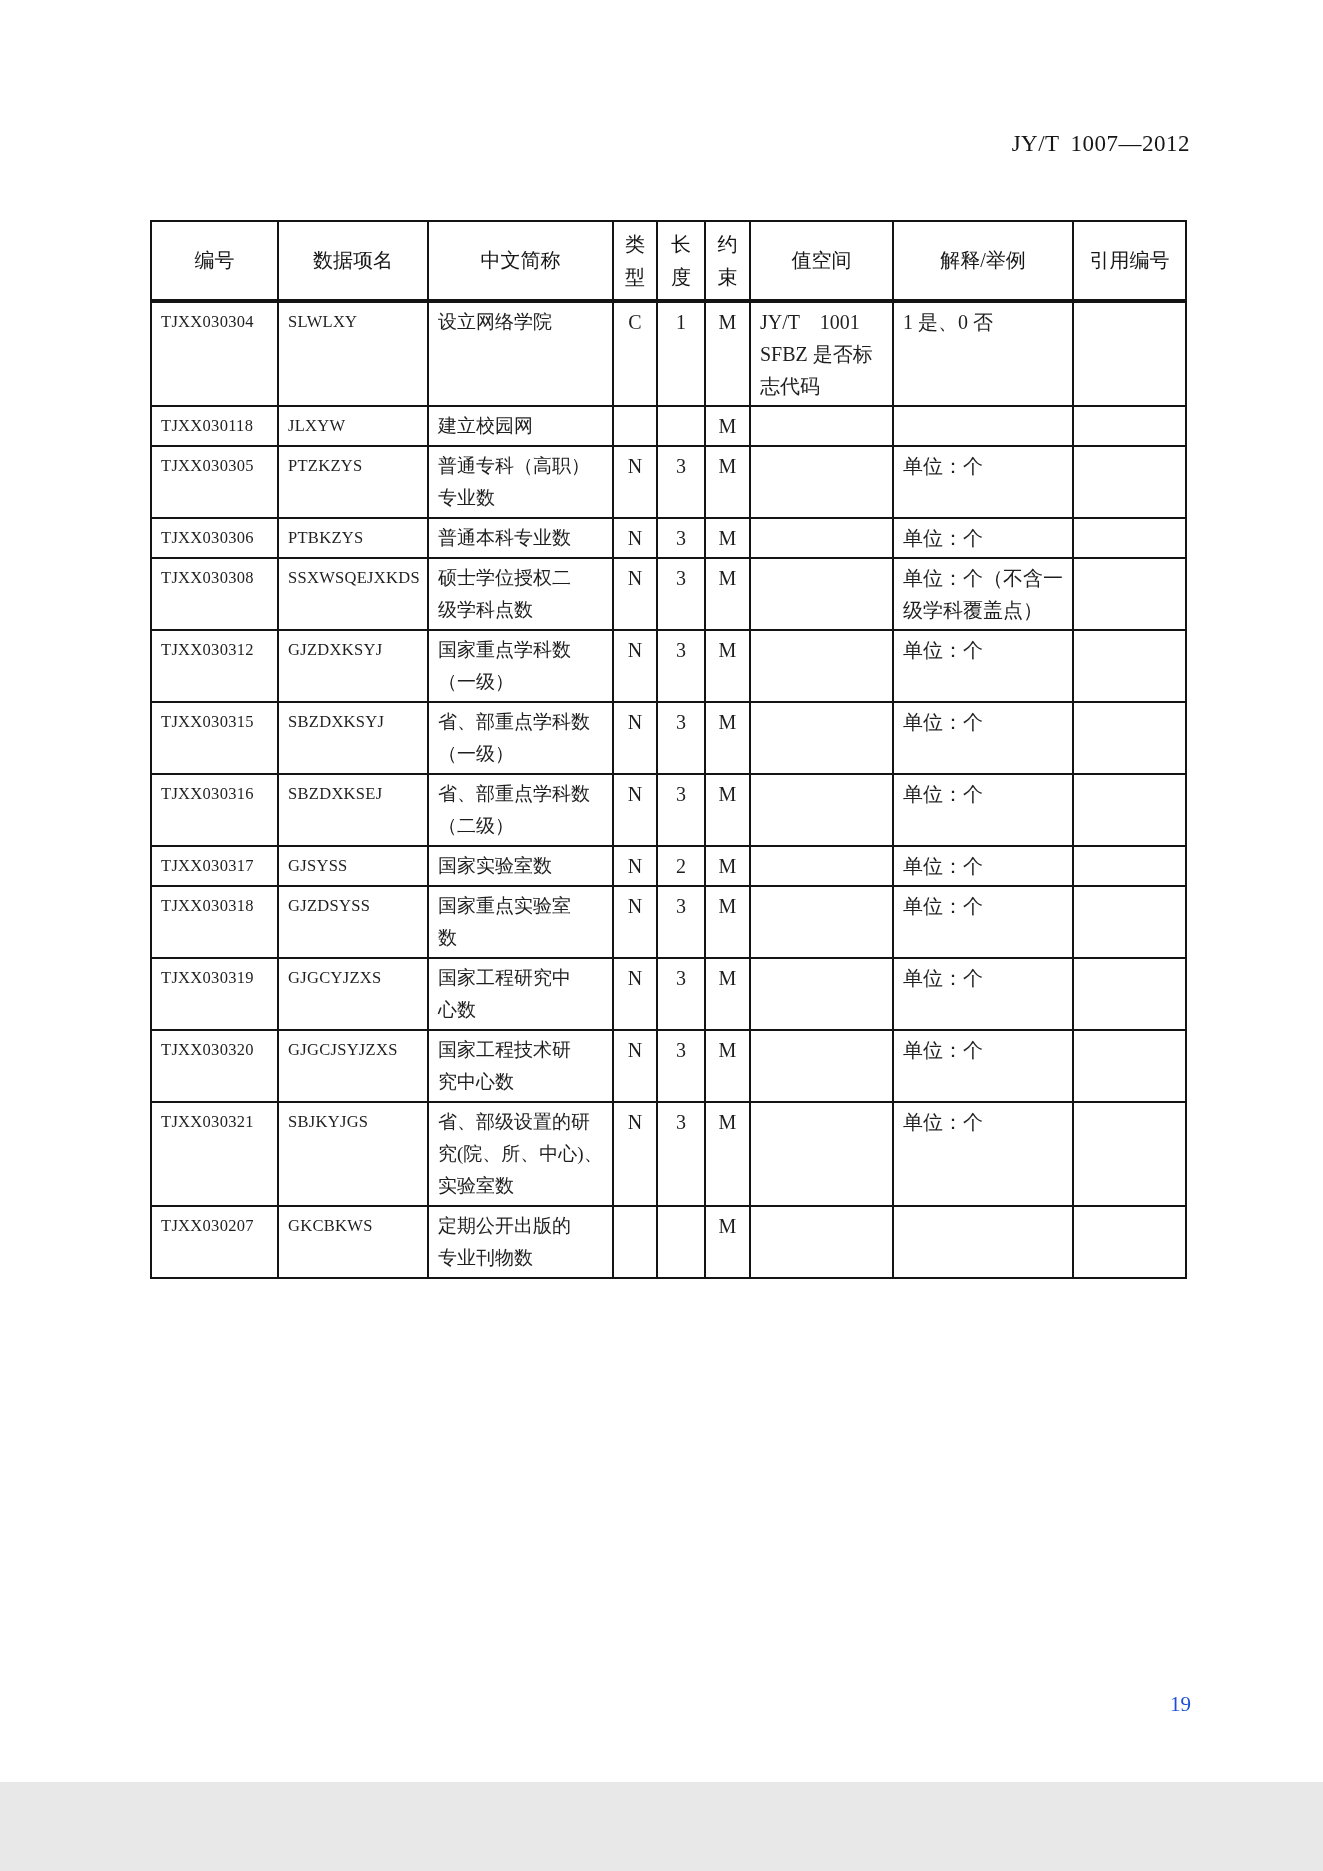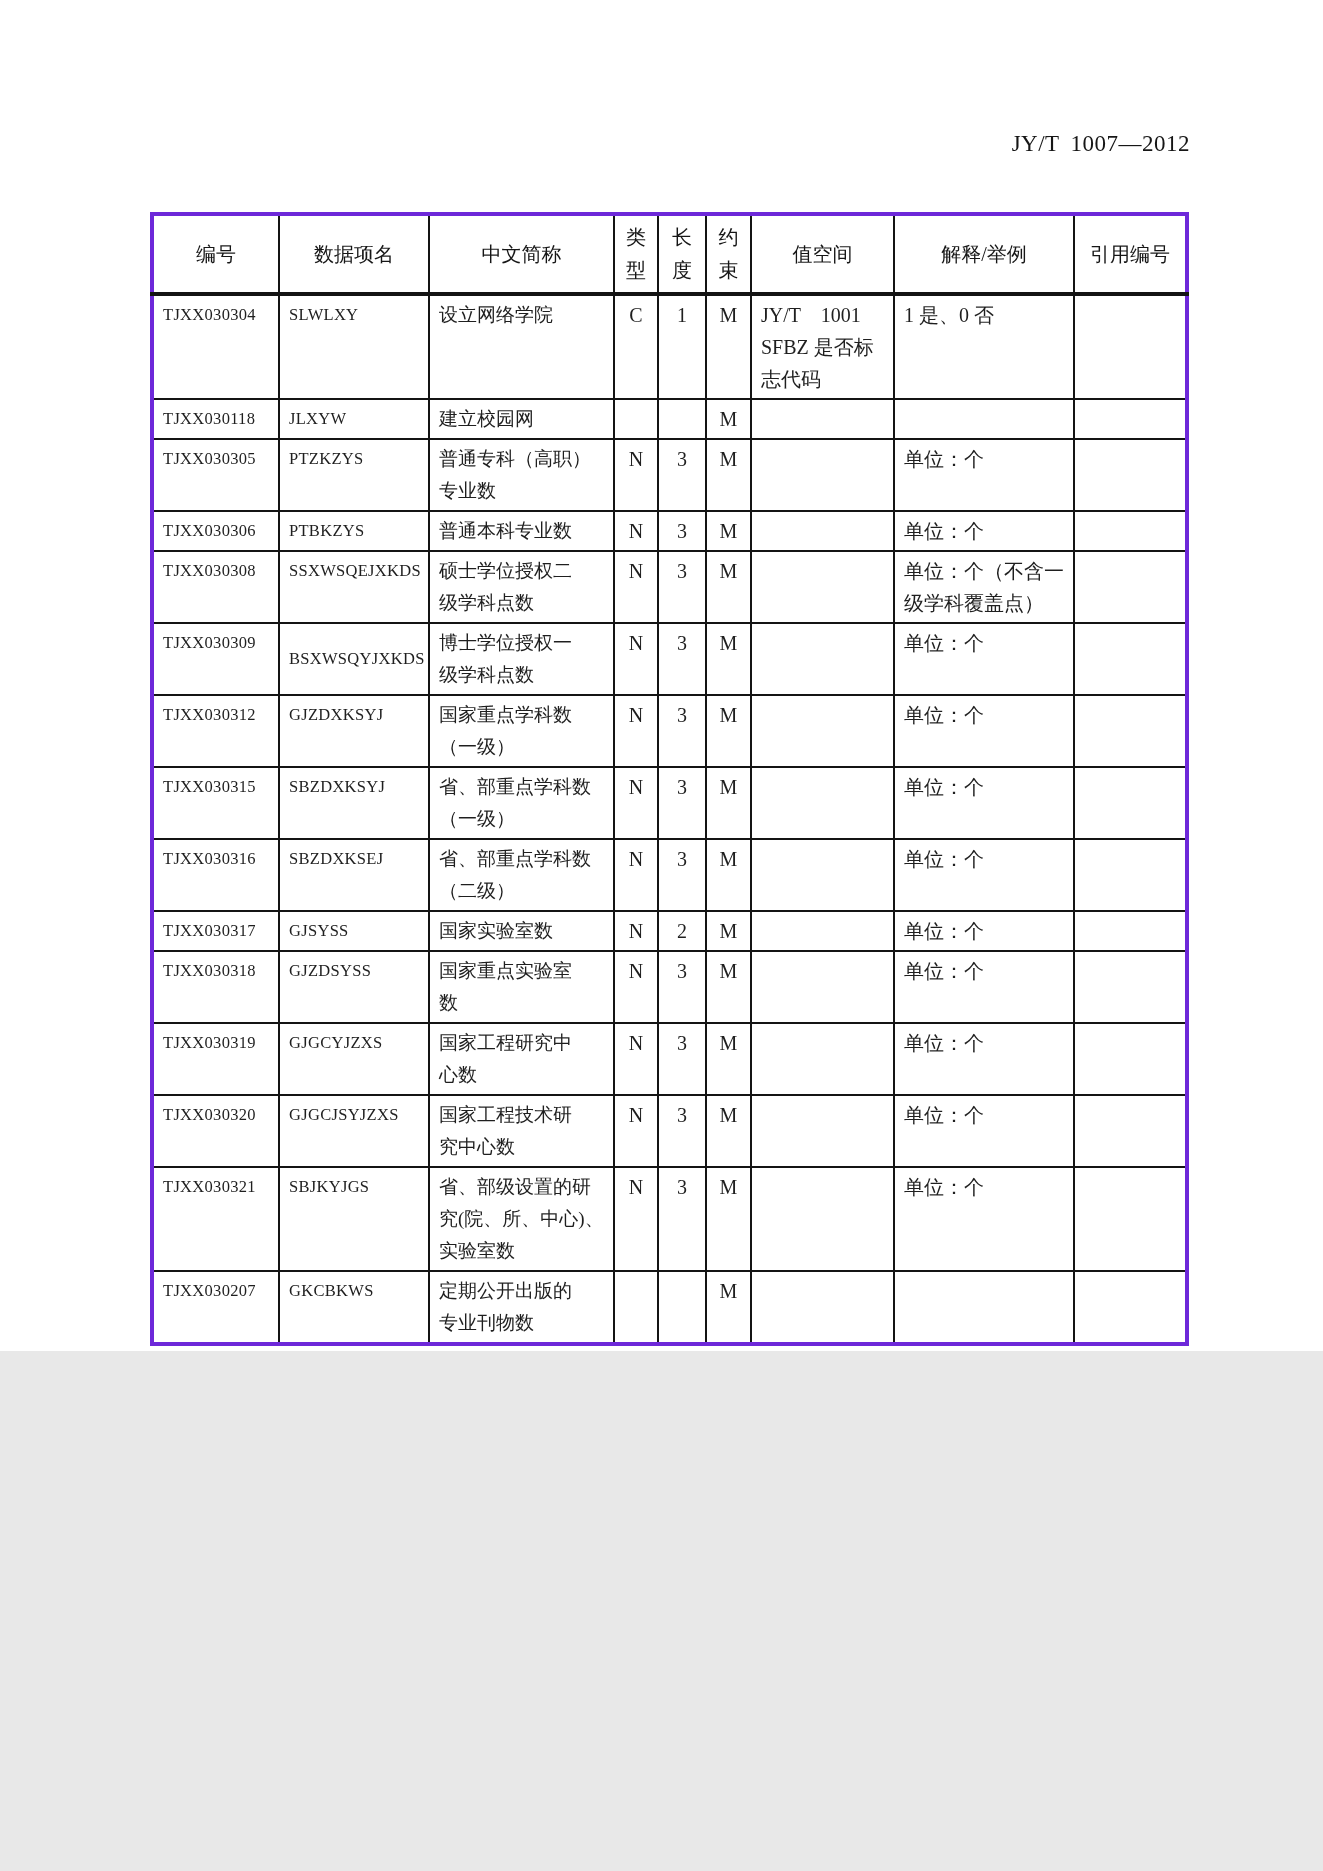--- a/index.html
+++ b/index.html
@@ -1,32 +1,32 @@
 <!DOCTYPE html>
 <html><head>
 <meta charset="utf-8">
 <style>
   html,body{margin:0;padding:0;background:#e8e8e8;}
   .page{
-    position:relative;width:1323px;height:1351px;background:#ffffff;
+    position:relative;width:1323px;height:1782px;background:#ffffff;
     font-family:"Liberation Serif","DejaVu Serif",serif;color:#1b1b1b;
     overflow:hidden;margin:0 auto;
   }
   .doc-code{
     position:absolute;top:131px;right:133px;
     font-size:23px;letter-spacing:.5px;word-spacing:5px;color:#161616;
   }
   .page-number{
     position:absolute;top:1692px;right:132px;
     font-size:21px;color:#1d4ed8;
   }
   table.dict{
-    position:absolute;left:150px;top:212px;width:1035px;
+    position:absolute;left:150px;top:220px;width:1035px;
     border-collapse:collapse;table-layout:fixed;
-    border:4px solid #6d28d9;
+    border:1px solid #6d28d9;
   }
   col.w-id{width:127px}
   col.w-name{width:150px}
   col.w-cn{width:185px}
   col.w-type{width:44px}
   col.w-len{width:48px}
   col.w-cons{width:45px}
   col.w-vs{width:143px}
   col.w-exp{width:180px}
   col.w-ref{width:113px}
@@ -136,32 +136,20 @@
 级学科点数</td>
           <td class="ctr">N</td>
           <td class="ctr">3</td>
           <td class="ctr">M</td>
           <td></td>
           <td>单位：个（不含一
 级学科覆盖点）</td>
           <td></td>
         </tr>
         <tr>
-          <td class="lat">TJXX030309</td>
-          <td class="lat vm">BSXWSQYJXKDS</td>
-          <td class="cn">博士学位授权一
-级学科点数</td>
-          <td class="ctr">N</td>
-          <td class="ctr">3</td>
-          <td class="ctr">M</td>
-          <td></td>
-          <td>单位：个</td>
-          <td></td>
-        </tr>
-        <tr>
           <td class="lat">TJXX030312</td>
           <td class="lat">GJZDXKSYJ</td>
           <td class="cn">国家重点学科数
 （一级）</td>
           <td class="ctr">N</td>
           <td class="ctr">3</td>
           <td class="ctr">M</td>
           <td></td>
           <td>单位：个</td>
           <td></td>

